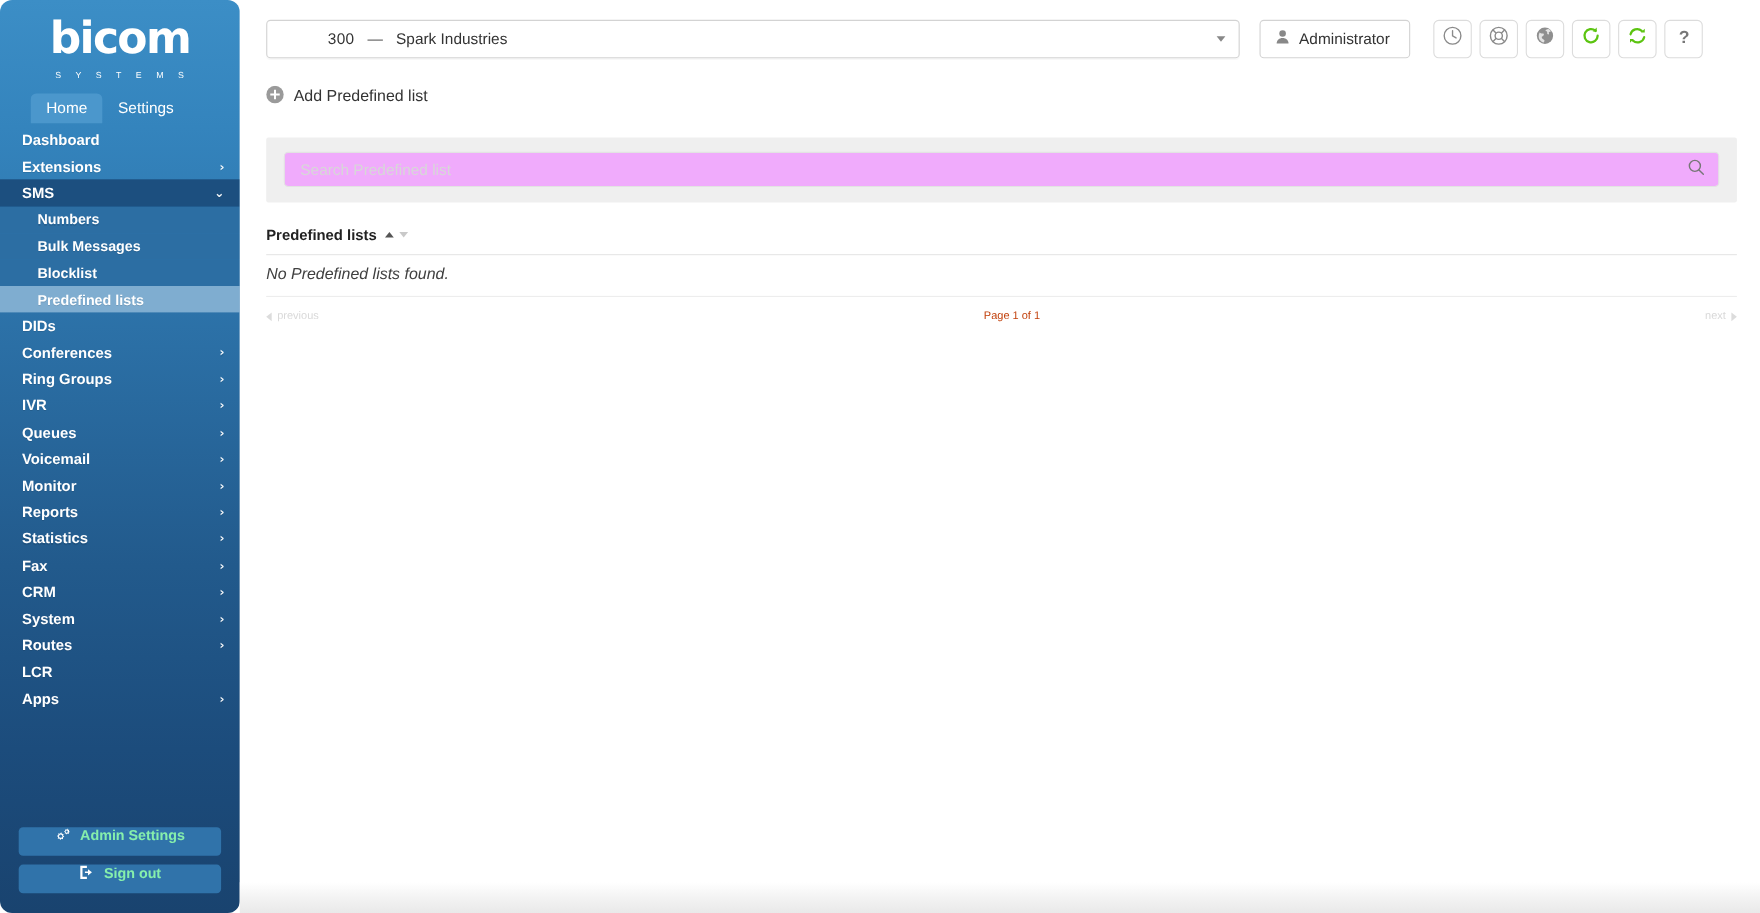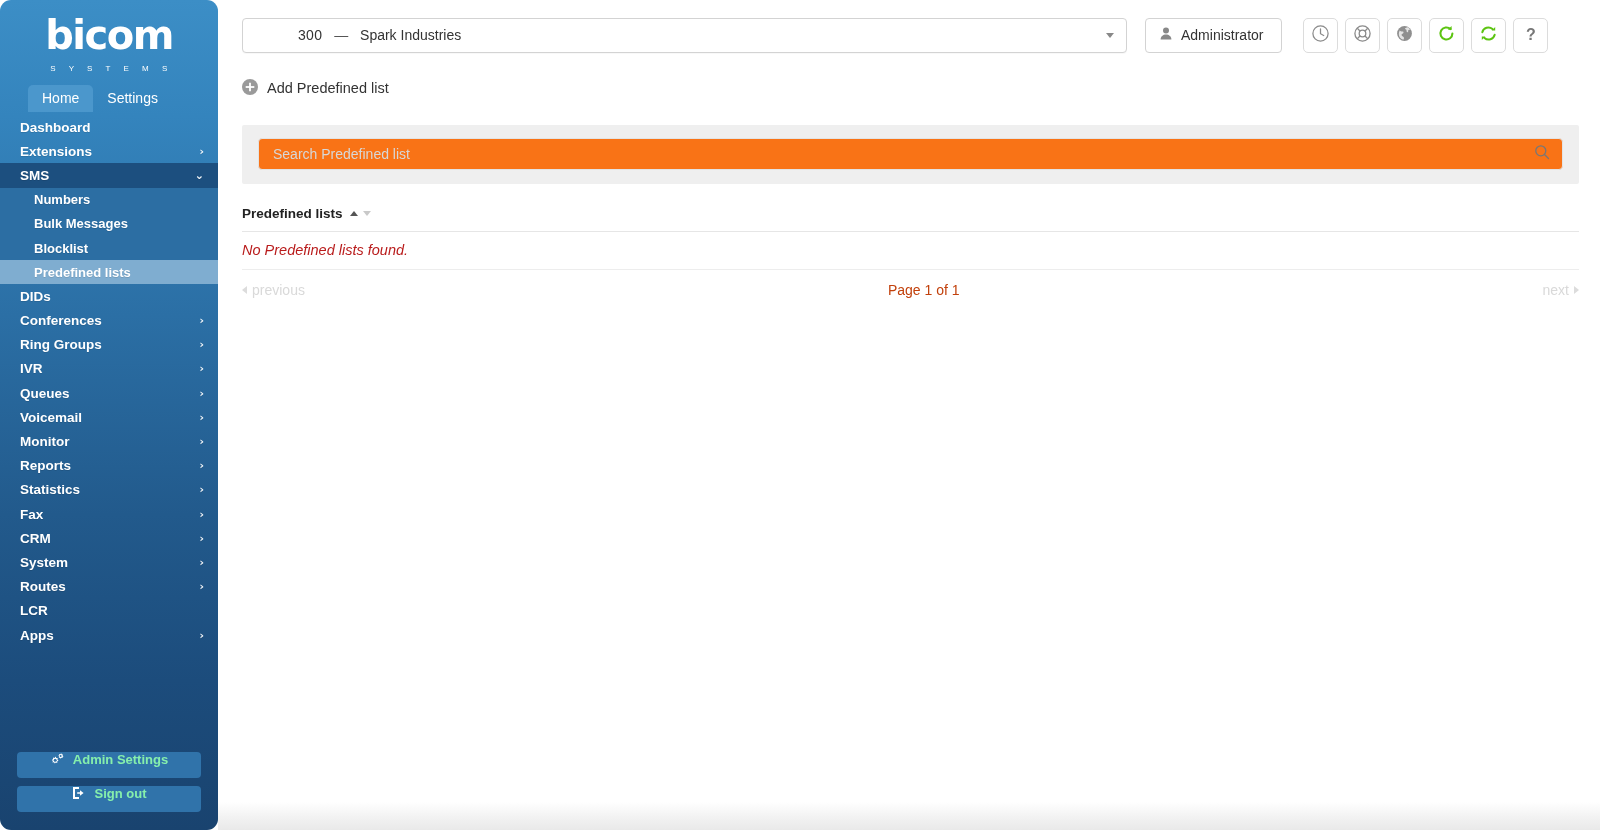--- a/index.html
+++ b/index.html
@@ -104,21 +104,21 @@
   .add-link {
     display: flex; align-items: center; gap: 9px; cursor: pointer;
     font-size: 14.5px; color: #333333;
   }
 
   .search-panel {
     margin: 19px 21px 0 24px; background: #efefef;
     padding: 13px 16px 14px 16px; border-radius: 2px;
   }
   .search-box {
-    height: 32px; background: #f97316; border: 1px solid #e3e3e3;
+    height: 32px; background: #f0abfc; border: 1px solid #e3e3e3;
     border-radius: 4px; display: flex; align-items: center;
     padding: 0 12px 0 14px;
   }
   .search-box input {
     flex: 1 1 auto; border: none; outline: none; font-size: 14px;
     color: #444444; font-family: "Liberation Sans", sans-serif;
     background: transparent;
   }
   .search-box input::placeholder { color: #d7d7d7; }
 
@@ -132,26 +132,26 @@
   .sort-arrows { display: flex; align-items: center; gap: 5px; }
   .arr-up {
     width: 0; height: 0; border-left: 4.5px solid transparent;
     border-right: 4.5px solid transparent; border-bottom: 5px solid #555555;
   }
   .arr-down {
     width: 0; height: 0; border-left: 4.5px solid transparent;
     border-right: 4.5px solid transparent; border-top: 5px solid #c9c9c9;
   }
   .empty-row {
-    font-size: 14.5px; font-style: italic; color: #b91c1c;
+    font-size: 14.5px; font-style: italic; color: #404040;
     padding: 10px 0 11px 0; border-bottom: 1px solid #ededed;
   }
   .pager {
     display: flex; align-items: center; padding: 12px 0 0 0;
-    font-size: 14px; color: #d9d9d9;
+    font-size: 10px; color: #d9d9d9;
   }
   .pager .prev, .pager .next {
     display: flex; align-items: center; gap: 5px; cursor: default;
   }
   .pager .prev { flex: 0 0 auto; }
   .pager .page-label { flex: 1 1 auto; text-align: center; color: #c2410c; }
   .pager .next { flex: 0 0 auto; }
   .tri-l { width:0;height:0;border-top:4px solid transparent;border-bottom:4px solid transparent;border-right:5px solid #dcdcdc; }
   .tri-r { width:0;height:0;border-top:4px solid transparent;border-bottom:4px solid transparent;border-left:5px solid #dcdcdc; }
 

